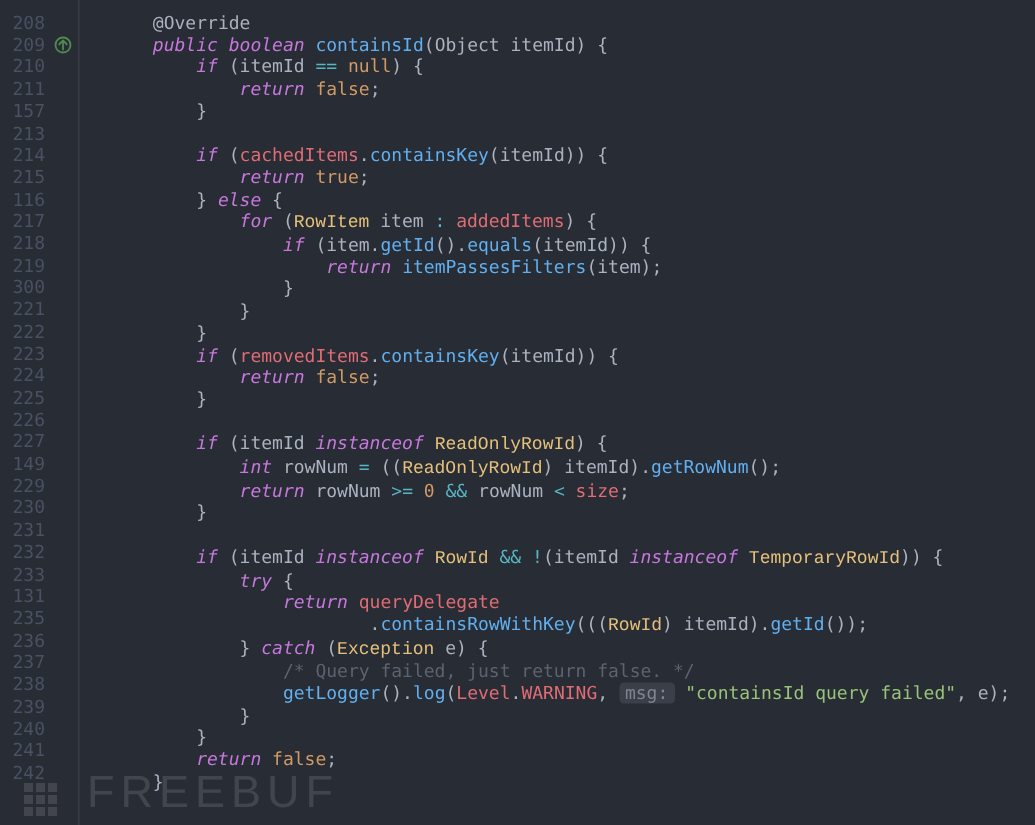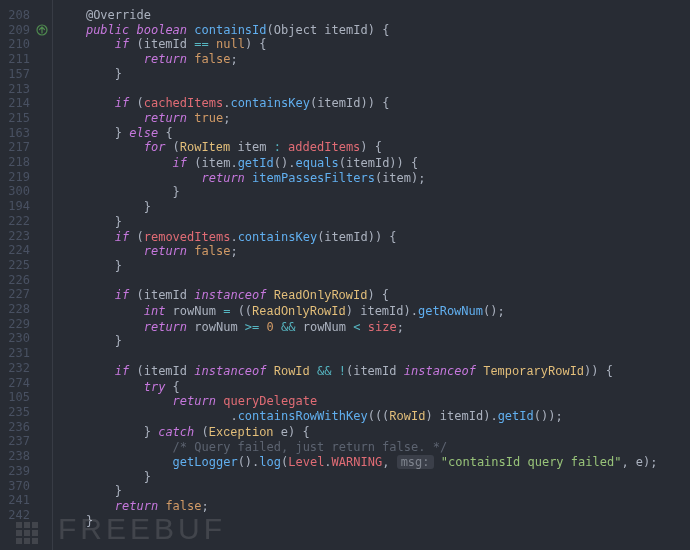--- a/index.html
+++ b/index.html
@@ -44,21 +44,21 @@
   .marker {
     width: 18px;
     padding-top: 8px;
     background: var(--bg);
   }
   .marker div { height: 14.7px; position: relative; }
   .override-icon svg { width: 12px; height: 12px; display: block; margin-left: 2px; margin-top: 1px; }
   .code {
     flex: 1;
     padding-top: 8px;
-    padding-left: 4px;
+    padding-left: 20px;
     white-space: pre;
     border-left: 1px solid #383c45;
   }
   .line { min-height: 14.7px; }
   .kw   { color: var(--kw); font-style: italic; }
   .type { color: var(--type); font-family: Liberation Mono, monospace; }
   .builtin { color: var(--builtin); }
   .str  { color: var(--str); }
   .num  { color: var(--num); }
   .fn   { color: var(--fn); }
@@ -99,45 +99,45 @@
 <div class="editor">
   <div class="gutter">
       <div>208</div>
       <div>209</div>
       <div>210</div>
       <div>211</div>
       <div>157</div>
       <div>213</div>
       <div>214</div>
       <div>215</div>
-      <div>163</div>
+      <div>116</div>
       <div>217</div>
       <div>218</div>
       <div>219</div>
       <div>300</div>
-      <div>194</div>
+      <div>221</div>
       <div>222</div>
       <div>223</div>
       <div>224</div>
       <div>225</div>
       <div>226</div>
       <div>227</div>
-      <div>228</div>
+      <div>149</div>
       <div>229</div>
       <div>230</div>
       <div>231</div>
       <div>232</div>
-      <div>274</div>
-      <div>105</div>
+      <div>233</div>
+      <div>131</div>
       <div>235</div>
       <div>236</div>
       <div>237</div>
       <div>238</div>
       <div>239</div>
-      <div>370</div>
+      <div>240</div>
       <div>241</div>
       <div>242</div>
     </div>
   <div class="marker">
       <div></div>
       <div class="override-icon">
         <svg viewBox="0 0 12 12">
           <circle cx="6" cy="6" r="5" fill="none" stroke="#4f8a4f" stroke-width="1.2"></circle>
           <path d="M6 9 L6 3 M3.5 5.5 L6 3 L8.5 5.5" fill="none" stroke="#4f8a4f" stroke-width="1.2" stroke-linecap="round" stroke-linejoin="round"></path>
         </svg>

